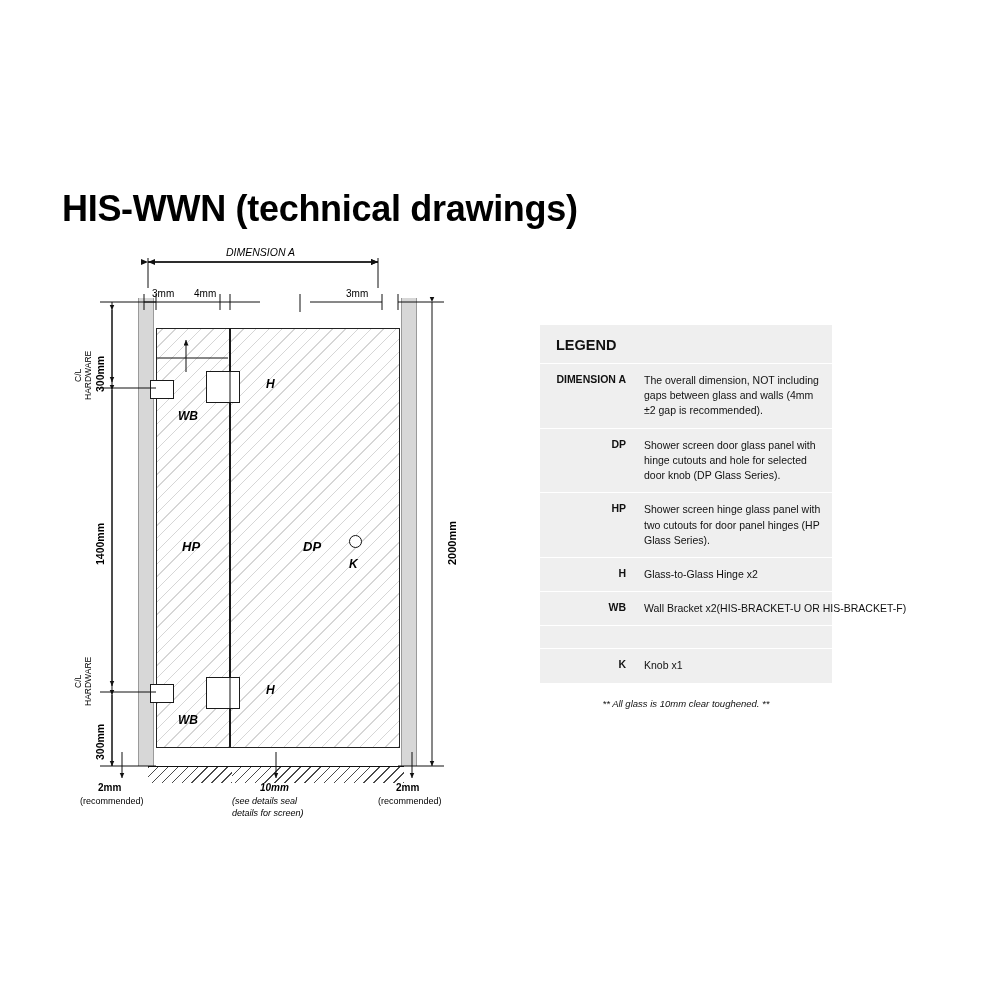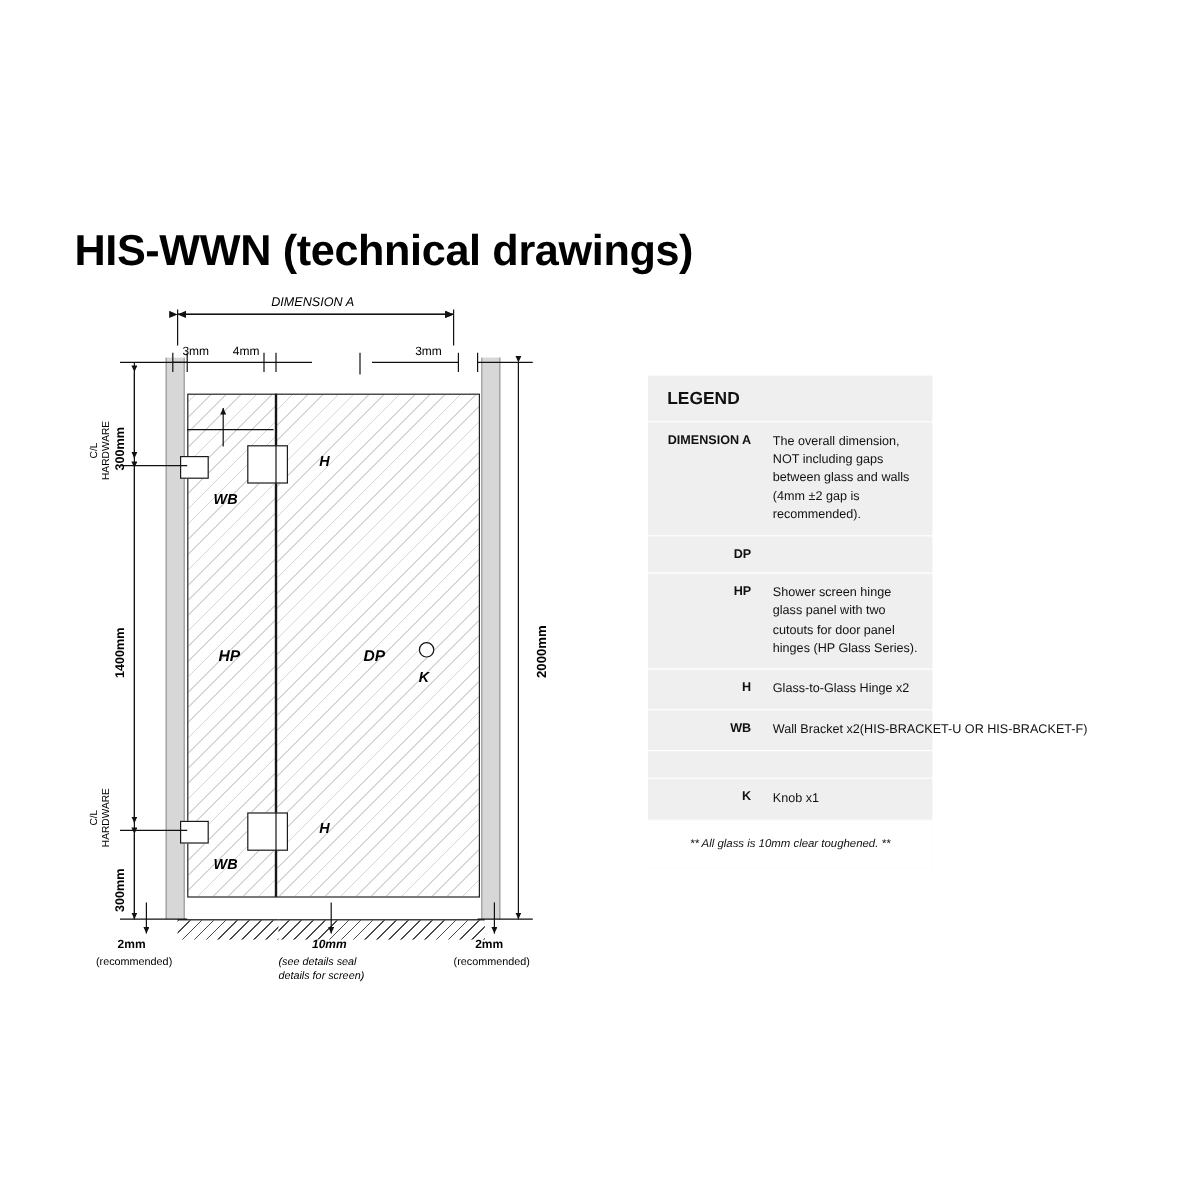--- a/index.html
+++ b/index.html
@@ -107,22 +107,22 @@
     position: absolute;
     left: 0; top: 0;
     width: 420px; height: 600px;
     pointer-events: none;
   }
 
   
   #legend {
     position: absolute;
     left: 540px;
-    top: 313px;
-    width: 237px;
+    top: 325px;
+    width: 292px;
     background: #efefef;
     font-size: 10.5px;
   }
   #legend-title {
     padding: 12px 0 10px 16px;
     font-size: 14.5px;
     font-weight: bold;
     color: #111;
     border-bottom: 1px solid #ffffff;
   }
@@ -282,20 +282,21 @@
 
 <div id="legend">
   <div id="legend-title">LEGEND</div>
 
   <div class="lrow">
     <div class="key">DIMENSION A</div>
     <div class="desc">The overall dimension, NOT including gaps between glass and walls (4mm ±2 gap is recommended).</div>
   </div>
   <div class="lrow">
     <div class="key">DP</div>
+    <div class="desc">Shower screen door glass panel with hinge cutouts and hole for selected door knob (DP Glass Series).</div>
   </div>
   <div class="lrow">
     <div class="key">HP</div>
     <div class="desc">Shower screen hinge glass panel with two cutouts for door panel hinges (HP Glass Series).</div>
   </div>
   <div class="lrow">
     <div class="key">H</div>
     <div class="desc">Glass-to-Glass Hinge x2</div>
   </div>
   <div class="lrow wide">

